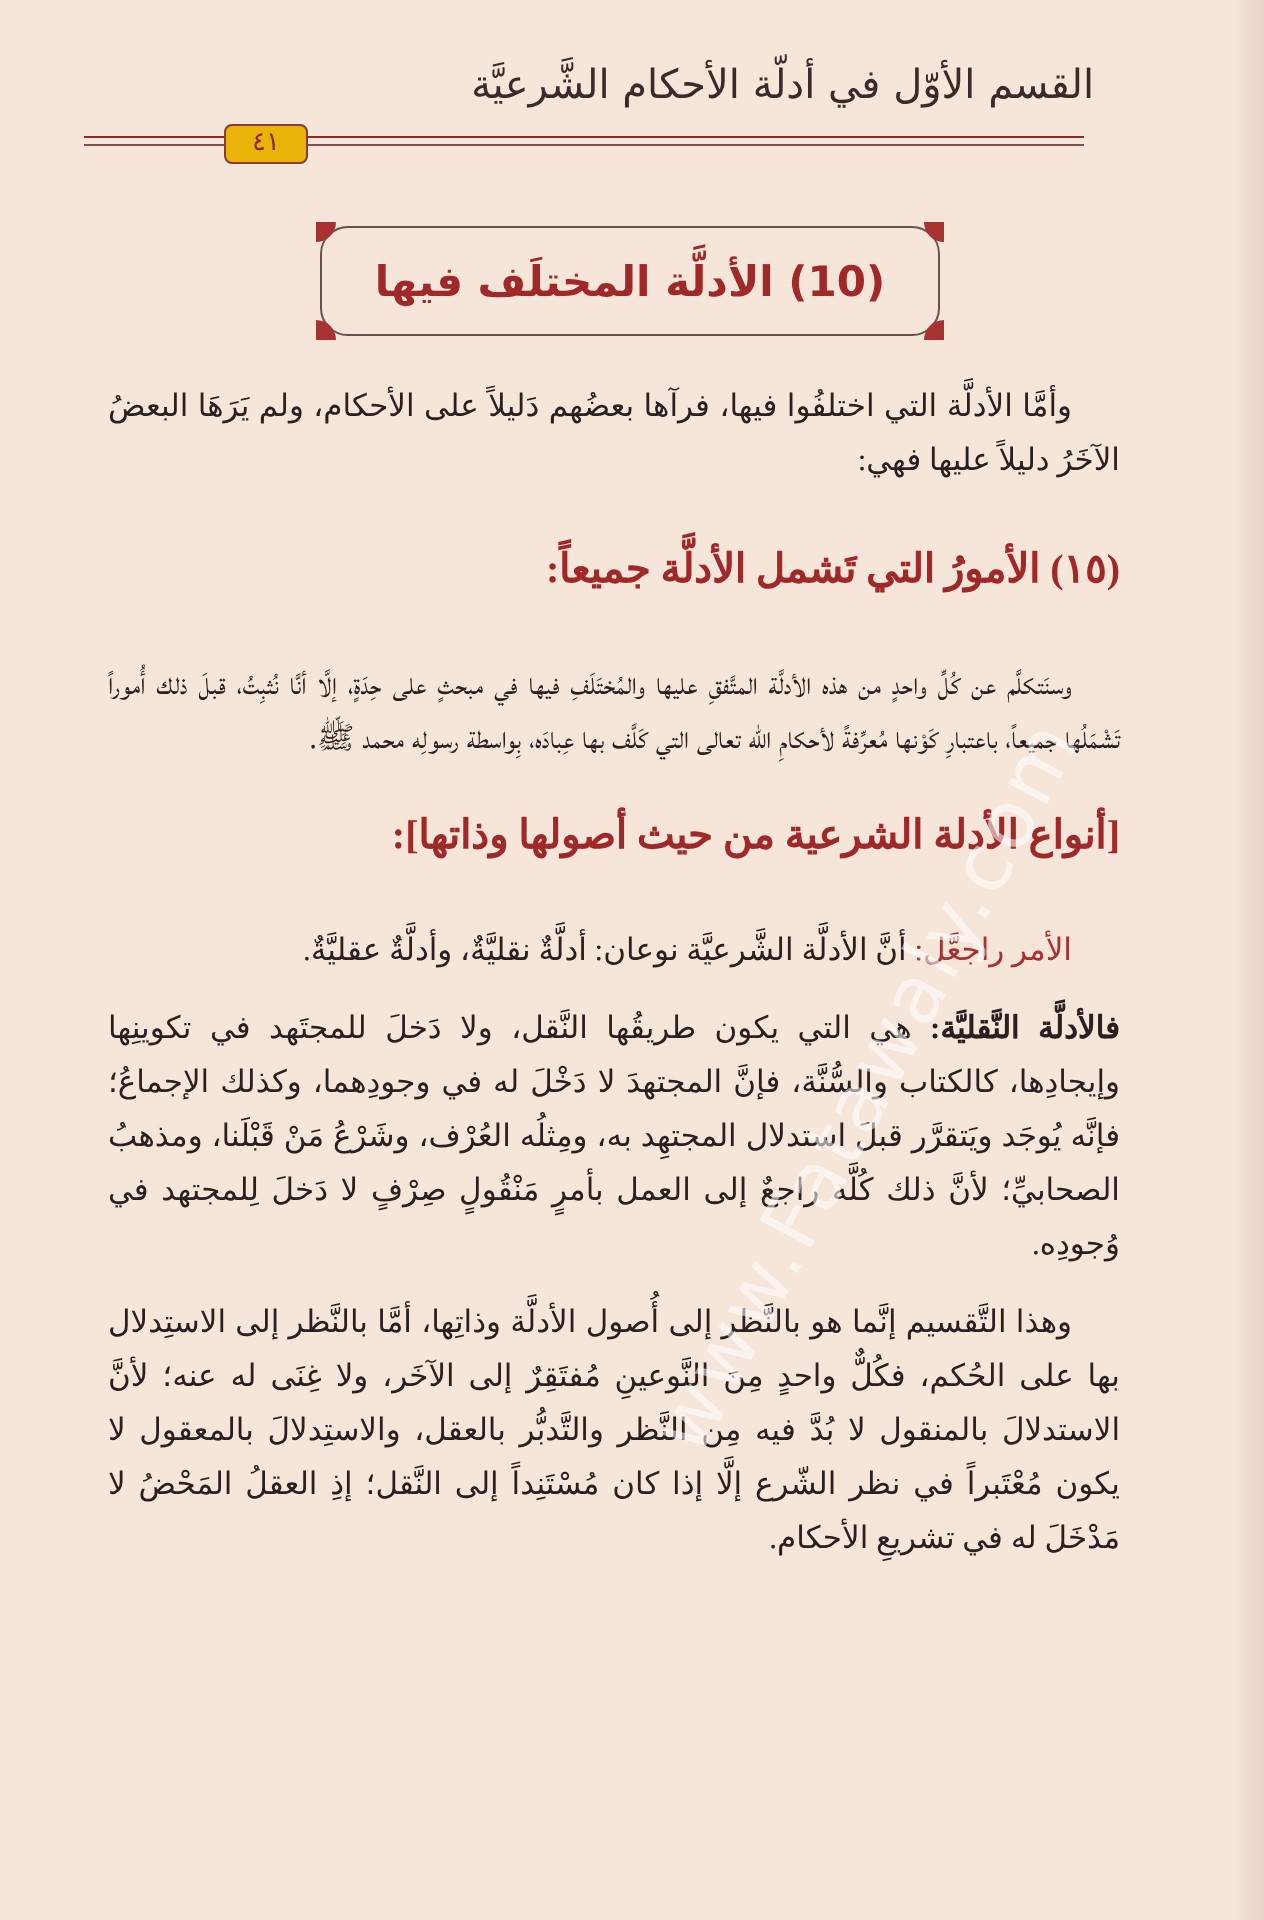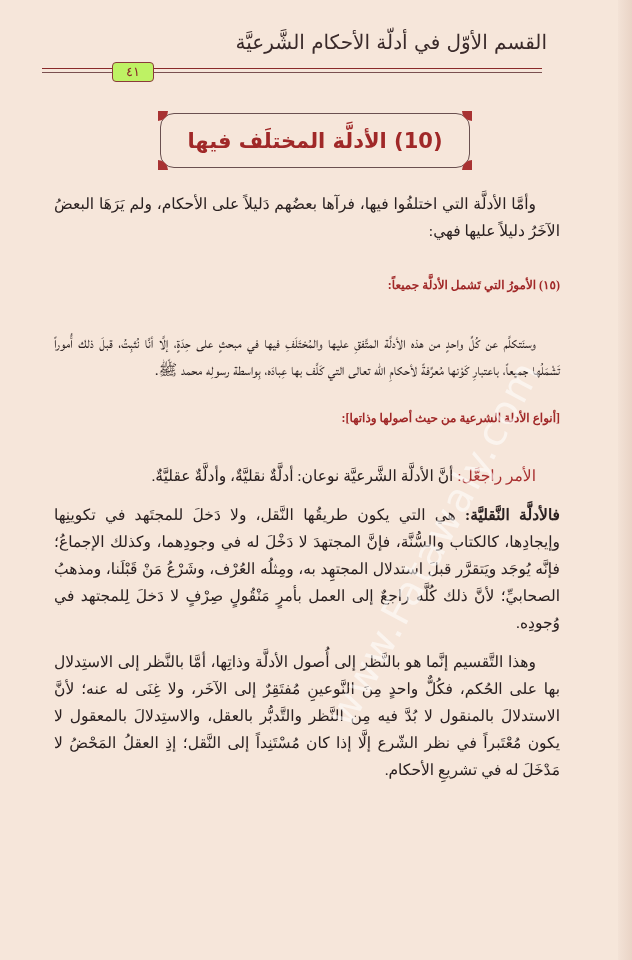--- a/index.html
+++ b/index.html
@@ -15,42 +15,42 @@
           background: linear-gradient(90deg, #f3e2d6, #e9d4c6); }
   .running-head {
     position: absolute; right: 85px; top: 30px; direction: rtl;
     font-size: 20px; color: #3a2a2a; font-family: "DejaVu Serif", serif;
   }
   .rule-wrap { position: absolute; left: 42px; right: 90px; top: 62px; height: 20px; }
   .rule { position: absolute; top: 6px; height: 1px; background: #8a2a2a; }
   .rule.r2 { top: 10px; background: #7a5050; }
   .page-num {
     position: absolute; left: 70px; top: 0px; width: 40px; height: 18px;
-    border: 1.5px solid #8a3a3a; border-radius: 4px; background: #bef264;
+    border: 1.5px solid #8a3a3a; border-radius: 4px; background: #eab308;
     text-align: center; font-size: 13px; line-height: 18px; color: #8a2a2a;
   }
   .title-box {
     position: absolute; left: 160px; top: 113px; width: 308px; height: 53px;
     border: 1.5px solid #6a5050; border-radius: 14px;
     display: flex; align-items: center; justify-content: center;
   }
   .title-box .corner { position: absolute; width: 10px; height: 10px; background: #a83232; }
   .corner.tl { left: -3px; top: -3px; border-radius: 0 0 10px 0; }
   .corner.tr { right: -3px; top: -3px; border-radius: 0 0 0 10px; }
   .corner.bl { left: -3px; bottom: -3px; border-radius: 0 10px 0 0; }
   .corner.br { right: -3px; bottom: -3px; border-radius: 10px 0 0 0; }
   .title-text { direction: rtl; font-size: 21px; font-weight: bold; color: #a02828; font-family: "DejaVu Sans", sans-serif; }
   .body {
     position: absolute; left: 42px; right: 60px; top: 178px;
     direction: rtl; text-align: justify; font-size: 15.5px; line-height: 27px;
   }
   .body p { margin: 12px; font-family: Liberation Serif, serif; }
   .indent { text-indent: 24px; }
   .red { color: #a83030; }
-  .subhead { font-weight: bold; color: #a02828; font-family: "DejaVu Sans", sans-serif; font-size: 12px; margin-top: 4px !important; }
+  .subhead { font-weight: bold; color: #a02828; font-family: "DejaVu Sans", sans-serif; font-size: 20px; margin-top: 4px !important; }
   .gap { height: 6px; }
   .watermark {
     position: absolute; left: 230px; top: 520px; transform: rotate(-62deg);
     color: rgba(255,255,255,0.55); font-size: 40px; font-family: "DejaVu Sans", sans-serif;
     letter-spacing: 2px; white-space: nowrap; pointer-events: none;
   }
 </style>
 </head>
 <body>
 

